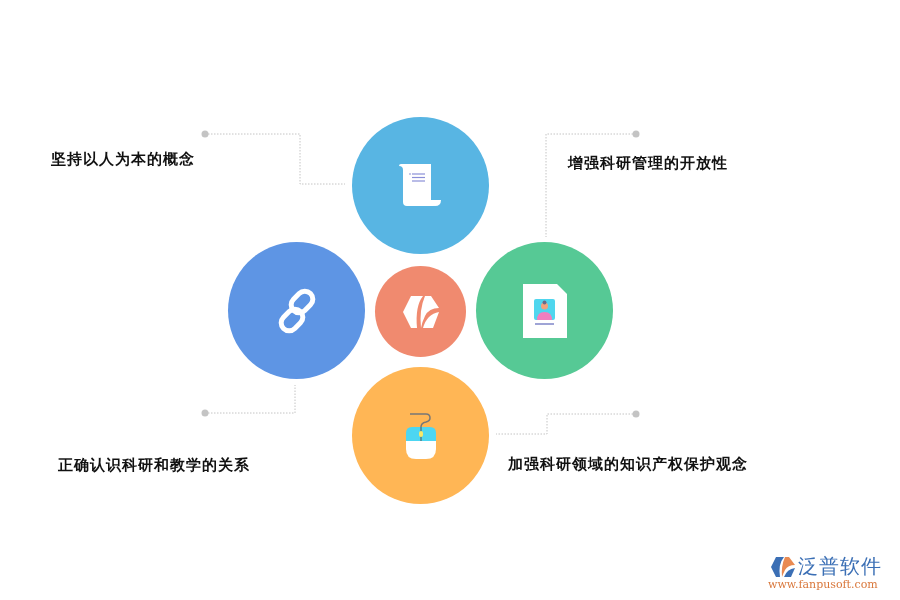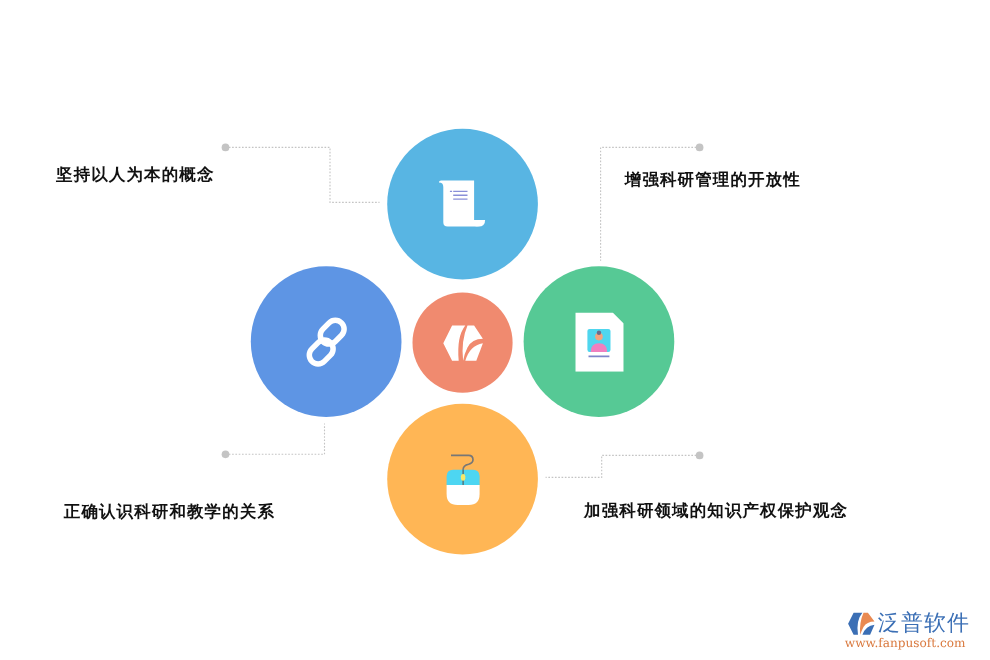--- a/index.html
+++ b/index.html
@@ -80,21 +80,21 @@
     <path d="M2 30 V22 Q2 16 8 16 H26 Q32 16 32 22 V30 Z" fill="#4dd6f2"></path>
     <path d="M2 30 H32 V38 Q32 48 22 48 H12 Q2 48 2 38 Z" fill="#fff"></path>
     <line x1="17" y1="16" x2="17" y2="30" stroke="#555" stroke-width="1"></line>
     <rect x="15" y="20" width="4" height="6" rx="2" fill="#f7e86a"></rect>
   </svg>
 </div>
 
 <div class="label" style="left:51px;top:150px;">坚持以人为本的概念</div>
 <div class="label" style="left:568px;top:154px;">增强科研管理的开放性</div>
 <div class="label" style="left:58px;top:456px;">正确认识科研和教学的关系</div>
-<div class="label" style="left:531px;top:455px;">加强科研领域的知识产权保护观念</div>
+<div class="label" style="left:508px;top:455px;">加强科研领域的知识产权保护观念</div>
 
 <div class="logo">
   <svg class="logo-mark" width="26" height="22" viewBox="0 0 26 22">
     <path d="M6 1 H14 Q8 8 10 21 H6 L1 11 Z" fill="#3b6fb5"></path>
     <path d="M15 1 H19 L25 9 Q18 9 15 14 Q13 18 12 21 Q11 10 15 1 Z" fill="#e98a52"></path>
     <path d="M25 12 L21 21 H14 Q17 13 25 12 Z" fill="#3b6fb5"></path>
   </svg>
   <span class="logo-name">泛普软件</span>
   <span class="logo-url">www.fanpusoft.com</span>
 </div>

